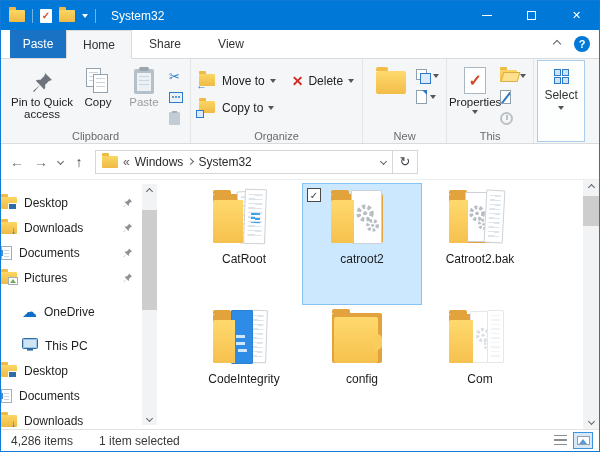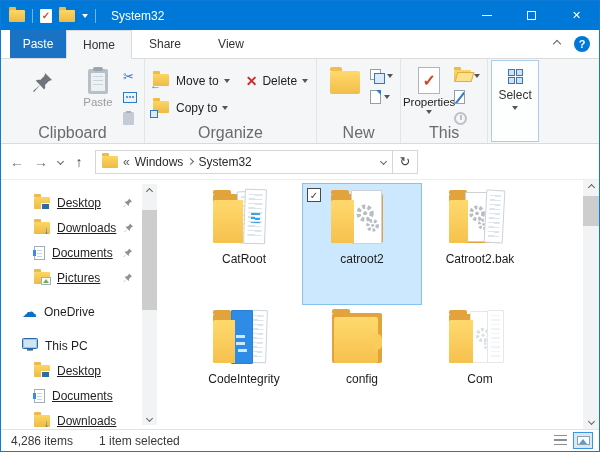--- a/index.html
+++ b/index.html
@@ -29,21 +29,21 @@
   .rtab{width:66px;display:flex;align-items:center;justify-content:center;color:#333;}
   .rtab.sel{background:#f5f6f7;border:1px solid #dadbdc;border-bottom:1px solid #f5f6f7;margin-bottom:-1px;}
   .tabrow-right{margin-left:auto;display:flex;align-items:center;gap:14px;padding-right:9px;}
   .chev{display:inline-block;width:6px;height:6px;border-right:1.5px solid #5f6368;border-bottom:1.5px solid #5f6368;}
   .chev.up{transform:rotate(-135deg);}
   .chev.down{transform:rotate(45deg);}
   .help{width:16px;height:16px;border-radius:50%;background:#0078d7;color:#fff;font-weight:bold;font-size:11px;display:flex;align-items:center;justify-content:center;}
   
   .ribbon{height:86px;background:#f5f6f7;border-top:1px solid #dadbdc;border-bottom:1px solid #dadbdc;display:flex;flex:0 0 auto;}
   .rgroup{position:relative;display:flex;align-items:flex-start;padding:3px 5px 15px 5px;border-right:1px solid #e4e5e6;}
-  .glabel{position:absolute;bottom:1px;left:0;right:0;text-align:center;font-size:16px;color:#6b6b6b;}
+  .glabel{position:absolute;bottom:1px;left:0;right:0;text-align:center;font-size:11px;color:#6b6b6b;}
   .bbtn{display:flex;flex-direction:column;align-items:center;gap:2px;width:46px;padding-top:4px;text-align:center;line-height:12px;font-size:11.5px;color:#222;}
   .bbtn.wide{width:66px;}
   .bbtn .iw{height:28px;display:flex;align-items:flex-end;justify-content:center;}
   .dis{color:#9a9da1;}
   .caret{display:inline-block;border-left:3.5px solid transparent;border-right:3.5px solid transparent;border-top:4px solid #555;}
   .smcol{display:flex;flex-direction:column;gap:5px;margin:6px 2px 0 2px;}
   .smbtn{display:flex;align-items:center;gap:3px;height:16px;}
   .rowcol{display:flex;flex-direction:column;gap:7px;margin-top:9px;}
   .rowbtn{display:flex;align-items:center;gap:5px;height:20px;padding:0 3px;white-space:nowrap;color:#222;}
   
@@ -96,21 +96,21 @@
   .abox .spacer{flex:1;}
   .refresh{width:26px;height:24px;border:1px solid #d6d6d6;margin-left:-1px;display:flex;align-items:center;justify-content:center;color:#41454b;font-size:13px;}
   .sbox{flex:1;height:24px;border:1px solid #d6d6d6;margin:0 8px;display:flex;align-items:center;padding:0 7px;}
   .sbox input{border:none;outline:none;flex:1;font:inherit;font-size:12px;color:#444;background:transparent;padding:0;}
   .sbox input::placeholder{color:#767676;}
   
   .main{flex:1;display:flex;min-height:0;}
   .sidebar{width:158px;position:relative;padding-top:10px;flex:0 0 auto;}
   .sitem{height:25px;display:flex;align-items:center;gap:7px;color:#1f1f1f;padding-right:26px;}
   .sitem .lbl{white-space:nowrap;}
-  .ind1{padding-left:33px;text-decoration:underline;}
+  .ind1{}
   .ind0{padding-left:21px;}
   .pin{margin-left:auto;display:flex;}
   .gap{height:9px;}
   .micon{position:relative;flex:0 0 auto;}
   .ovscreen{position:absolute;right:0;bottom:-1px;width:9px;height:7px;background:#2d6da4;border:1px solid #fff;}
   .ovdown{position:absolute;right:1px;bottom:-2px;color:#1273c6;font-size:10px;font-weight:bold;}
   .ovpic{position:absolute;right:-1px;bottom:-1px;width:10px;height:8px;background:#fff;border:1px solid #9fb0bd;}
   .ovpic::after{content:"";position:absolute;left:1px;bottom:1px;border-left:3px solid transparent;border-right:3px solid transparent;border-bottom:4px solid #7da864;}
   .mdoc{width:11px;height:14px;background:#fff;border:1px solid #9fb0bd;position:relative;}
   .mdoc .ln{position:absolute;left:2px;right:2px;top:3px;bottom:2px;background:repeating-linear-gradient(180deg,#c9d4dd 0 1px,transparent 1px 3px);}
@@ -203,20 +203,34 @@
 
   <div class="ribbon">
 
     <div class="rgroup" style="padding-left:8px;">
       <div class="bbtn wide">
         <span class="iw">
           <svg width="24" height="24" viewBox="0 0 24 24">
               <path d="M14 2l8 8-3 1-4 4c.5 2 .2 3.5-.8 4.5L10 15l-6 7-1-1 7-6-4.2-4.2c1-1 2.5-1.3 4.5-.8l4-4 1-3z" fill="#6d747c"></path>
             </svg>
         </span>
+        <span>Pin to Quick access</span>
+      </div>
+      <div class="bbtn">
+        <span class="iw">
+          <span class="icopy">
+              <span class="pg b">
+                <span class="ln"></span>
+              </span>
+              <span class="pg f">
+                <span class="ln"></span>
+              </span>
+            </span>
+        </span>
+        <span>Copy</span>
       </div>
       <div class="bbtn dis">
         <span class="iw">
           <span class="ipaste">
               <span class="inner">
                 <span class="ln"></span>
               </span>
             </span>
         </span>
         <span>Paste</span>

